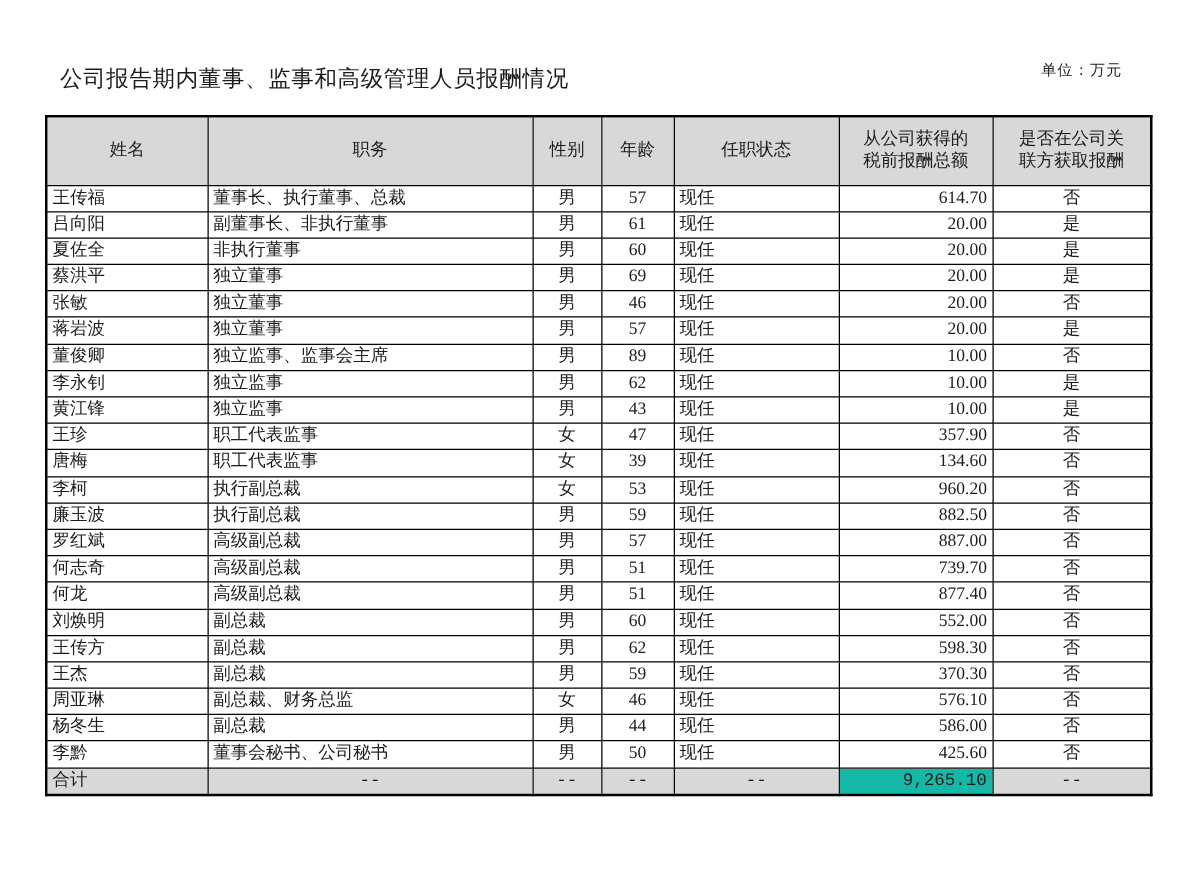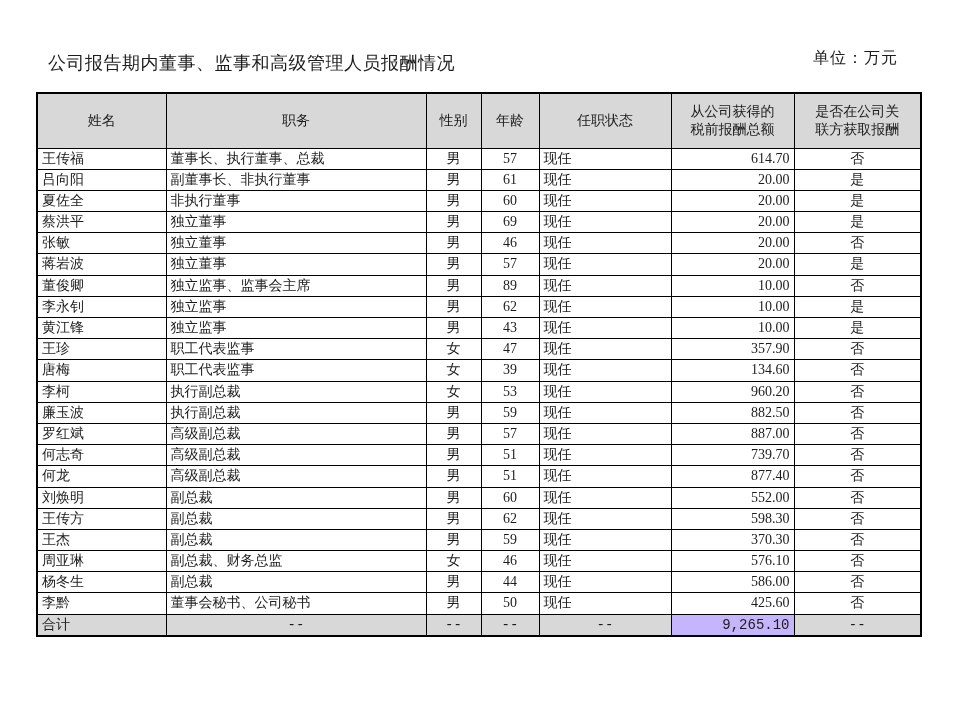--- a/index.html
+++ b/index.html
@@ -18,21 +18,21 @@
     top: 11px;
     font-size: 18px;
     letter-spacing: 0.5px;
     white-space: nowrap;
     margin-top: 40px;
   }
   .unit-label {
     position: absolute;
     top: 48px;
     right: 62px;
-    font-size: 16px;
+    font-size: 12px;
     letter-spacing: 1px;
   }
   table.comp-table {
     position: absolute;
     left: 36px;
     top: 92px;
     width: 884px;
     border-collapse: collapse;
     table-layout: fixed;
     border: 2px solid #000;
@@ -61,21 +61,21 @@
   .col-status   { text-align: left; }
   .col-amount   { text-align: right; padding-right: 11px; }
   .col-related  { text-align: center; }
   .comp-table thead th.col-name,
   .comp-table thead th.col-position,
   .comp-table thead th.col-amount {
     text-align: center; padding-left: 4px; padding-right: 4px;
   }
   .total-row td { background: #d8d8d8; height: 26px; text-align: center; font-family: Liberation Mono, monospace; }
   .total-row td.col-name   { text-align: left; }
-  .total-row td.col-amount { background: #c4b5fd; text-align: right; }
+  .total-row td.col-amount { background: #14b8a6; text-align: right; }
 </style>
 </head>
 <body>
 
 <div class="page-title">公司报告期内董事、监事和高级管理人员报酬情况</div>
 <div class="unit-label">单位：万元</div>
 
 <table class="comp-table">
   <colgroup>
     <col style="width:129px">

